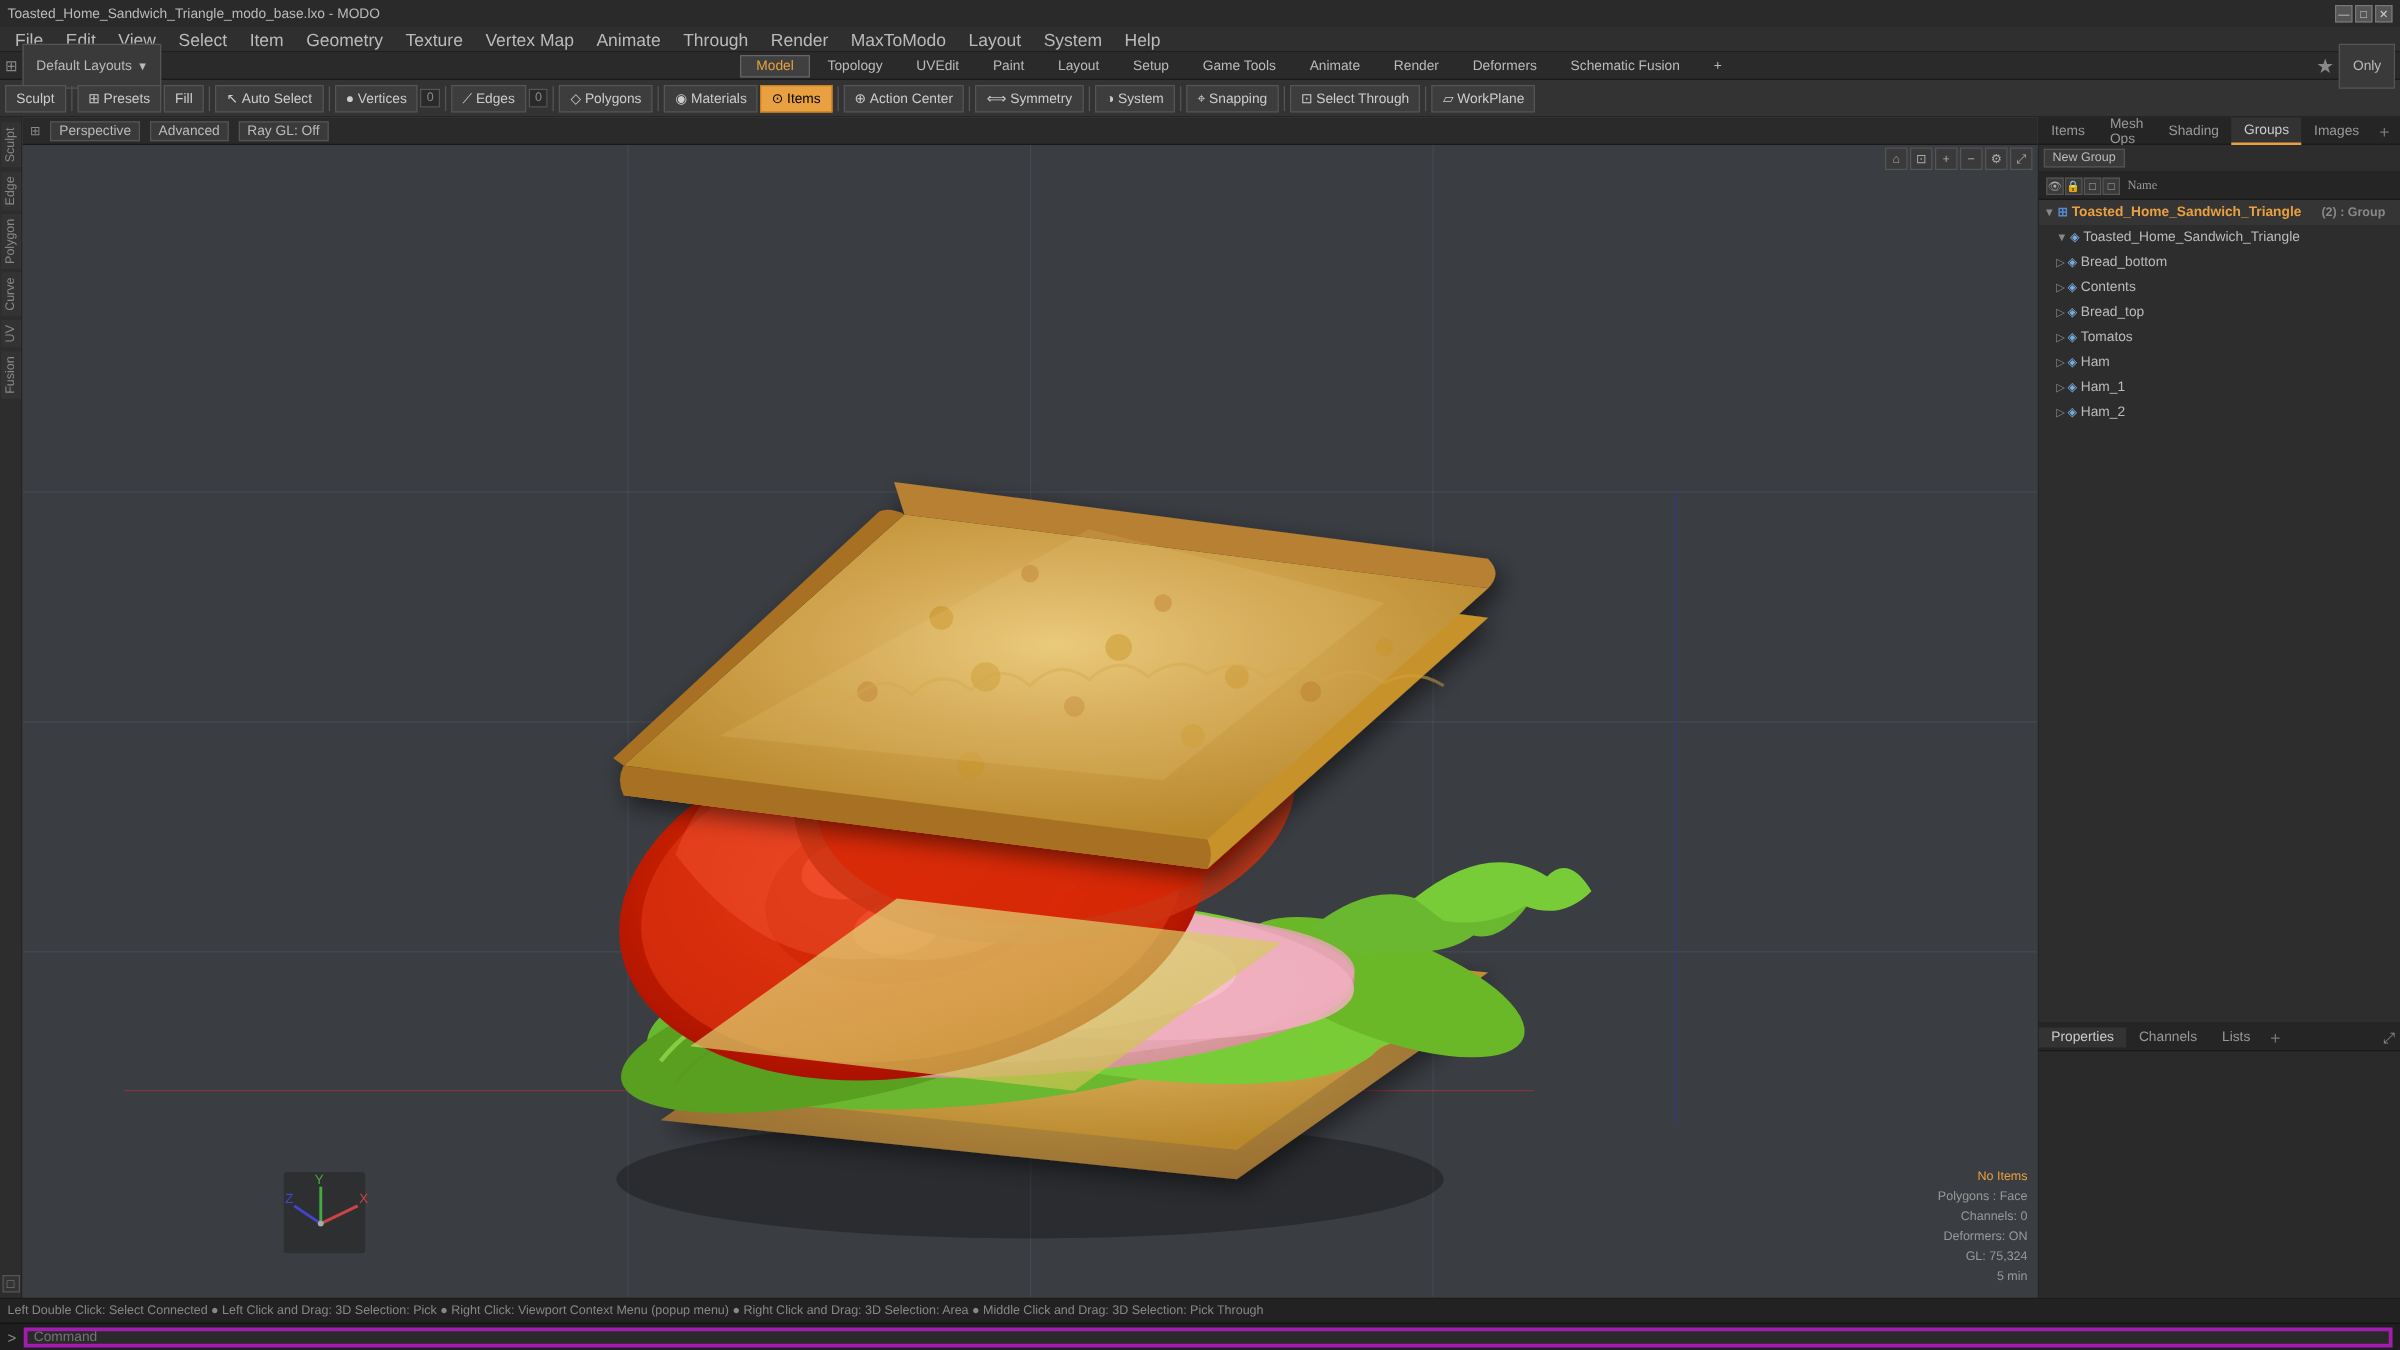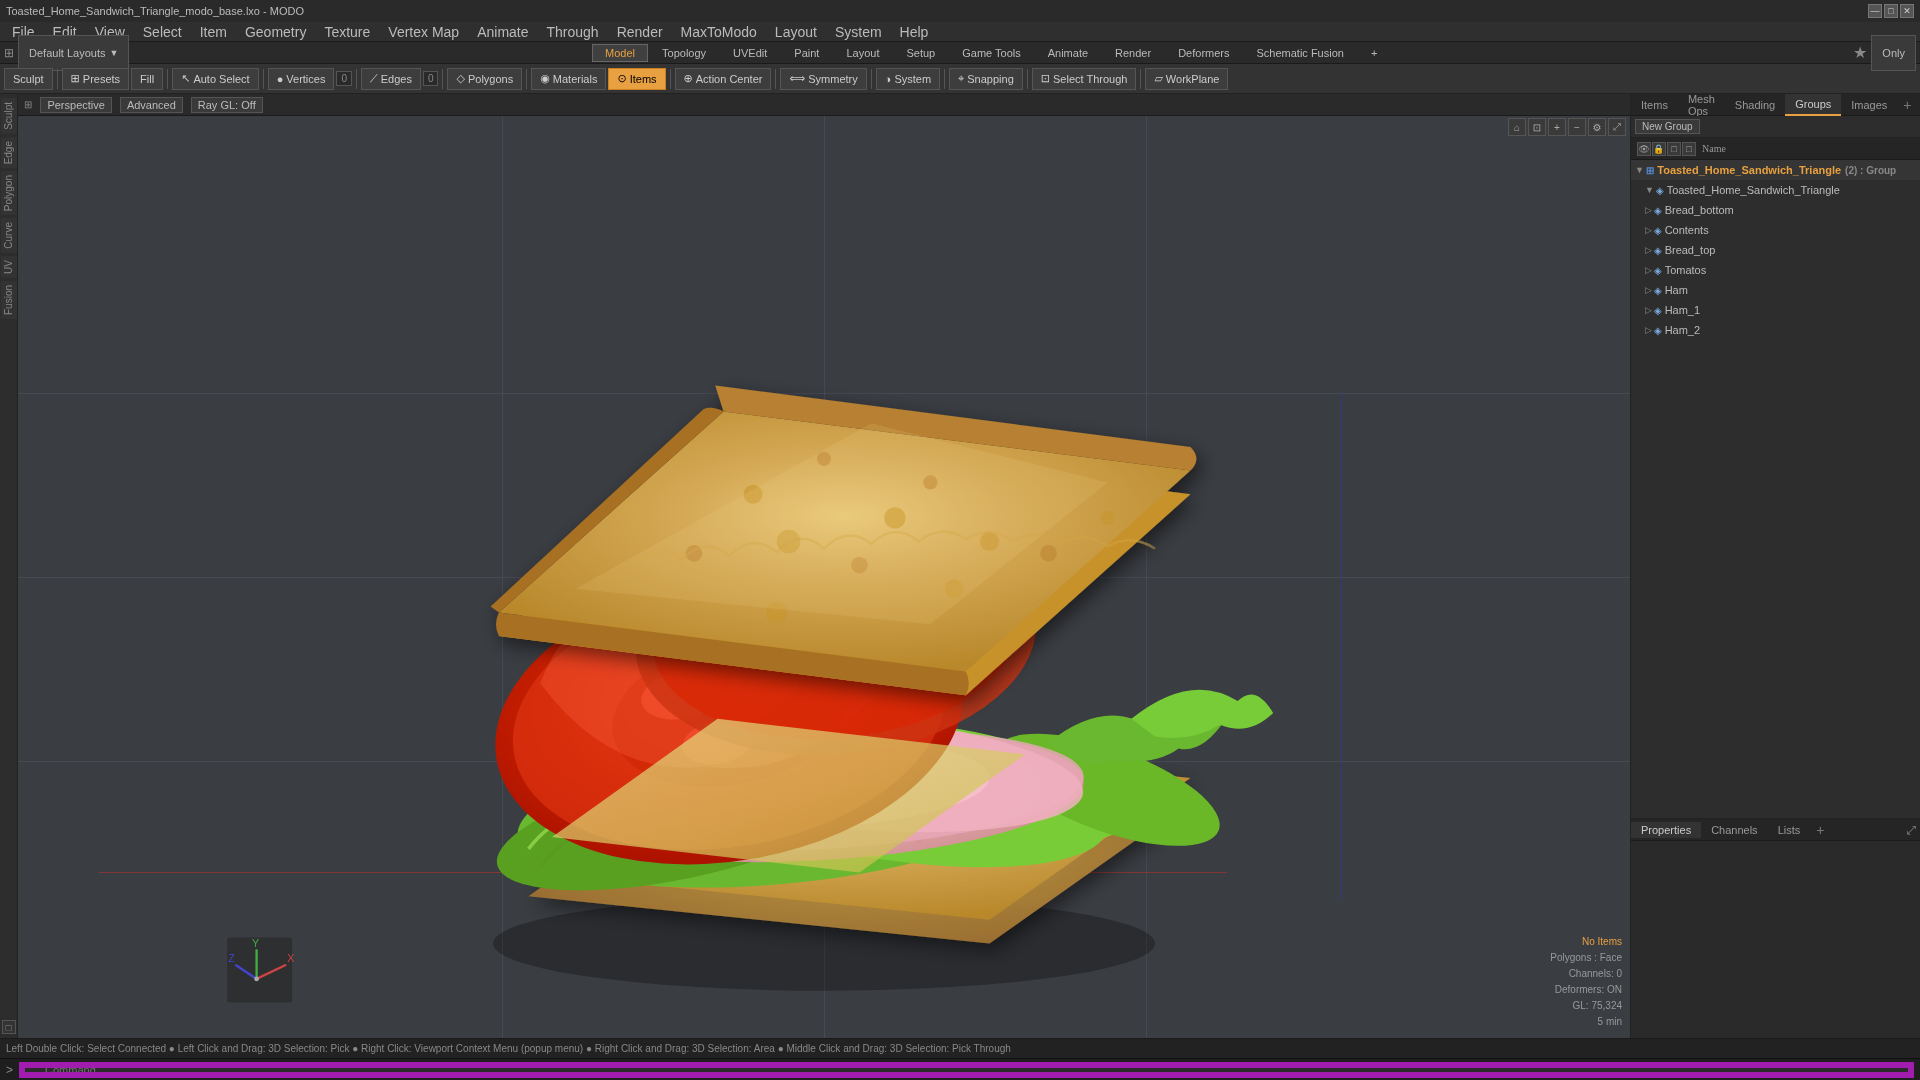--- a/index.html
+++ b/index.html
@@ -325,24 +325,24 @@
       height: 22px;
       display: flex;
       align-items: center;
       padding: 0 6px;
       border-top: 1px solid #111;
       gap: 6px;
     }
     #command-input {
       flex: 1;
       background: #2a2a2a;
-      border: 6px solid #a21caf;
+      border: 3px solid #a21caf;
       color: #ccc;
       font-size: 11px;
-      padding: 1px 20px;
+      padding: 1px 5px;
       height: 16px;
     }
     .cmd-arrow { color: #888; font-size: 12px; }
 
     
     #vp-controls {
       position: absolute;
       top: 2px;
       right: 4px;
       display: flex;
@@ -745,21 +745,21 @@
       </div>
       <span class="rp-col-header">Name</span>
     </div>
 
     <div id="scene-tree">
 
       <div class="tree-item group-header selected">
         <span class="tree-arrow">▼</span>
         <span style="color:#5588cc; margin-right:3px; font-size:10px;">⊞</span>
         <span style="color:#e8a040;">Toasted_Home_Sandwich_Triangle</span>
-        <span style="color:#888; font-size:10px; margin-left:4px;">(2) : Group</span>
+        <span style="color:#888; font-size:10px; margin-left:16px;">(2) : Group</span>
       </div>
 
       <div class="tree-item">
         <span style="width:10px; display:inline-block;"></span>
         <span class="tree-arrow">▼</span>
         <span style="color:#7aabde; margin-right:3px; font-size:10px;">◈</span>
         <span>Toasted_Home_Sandwich_Triangle</span>
       </div>
 
       <div class="tree-item">

